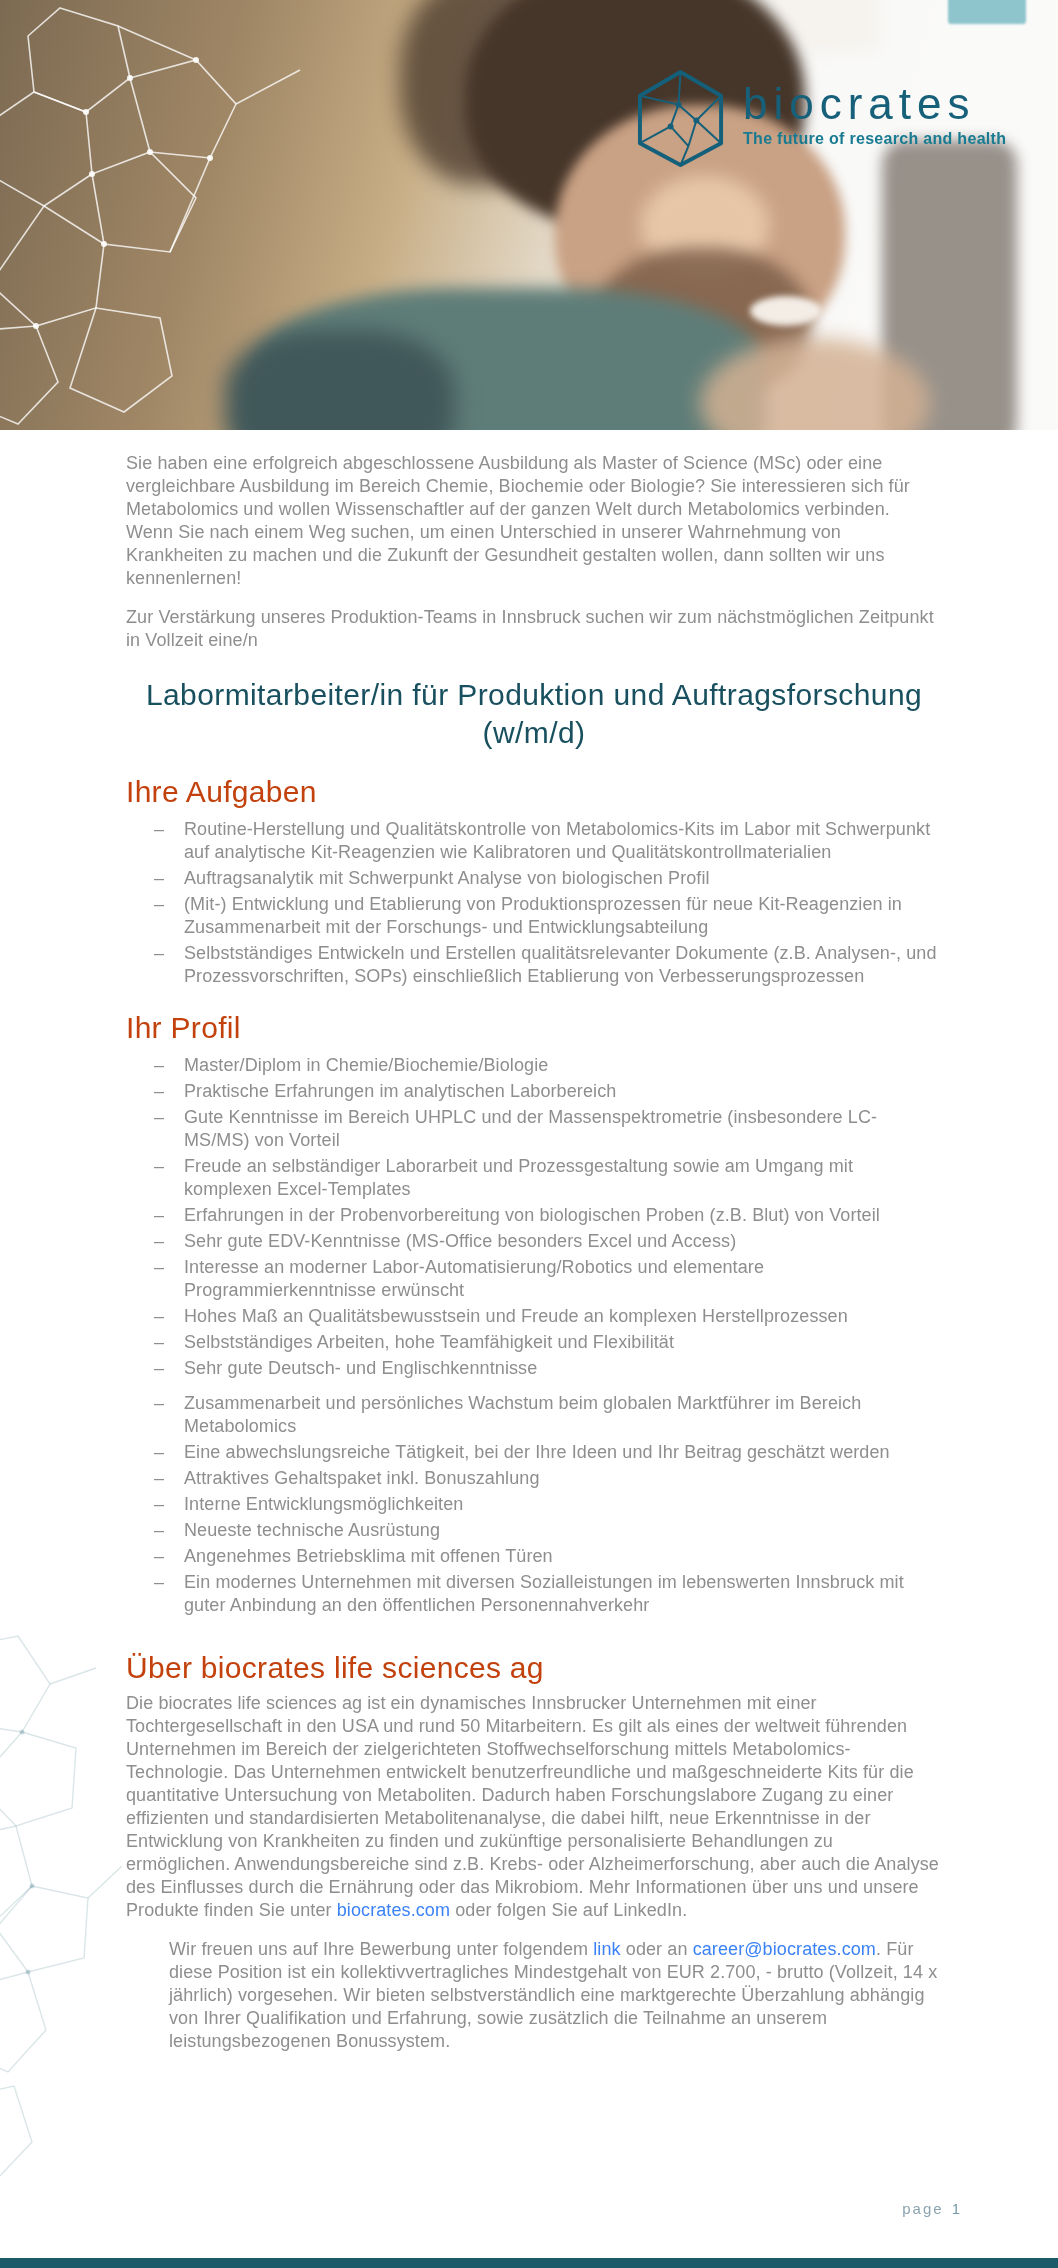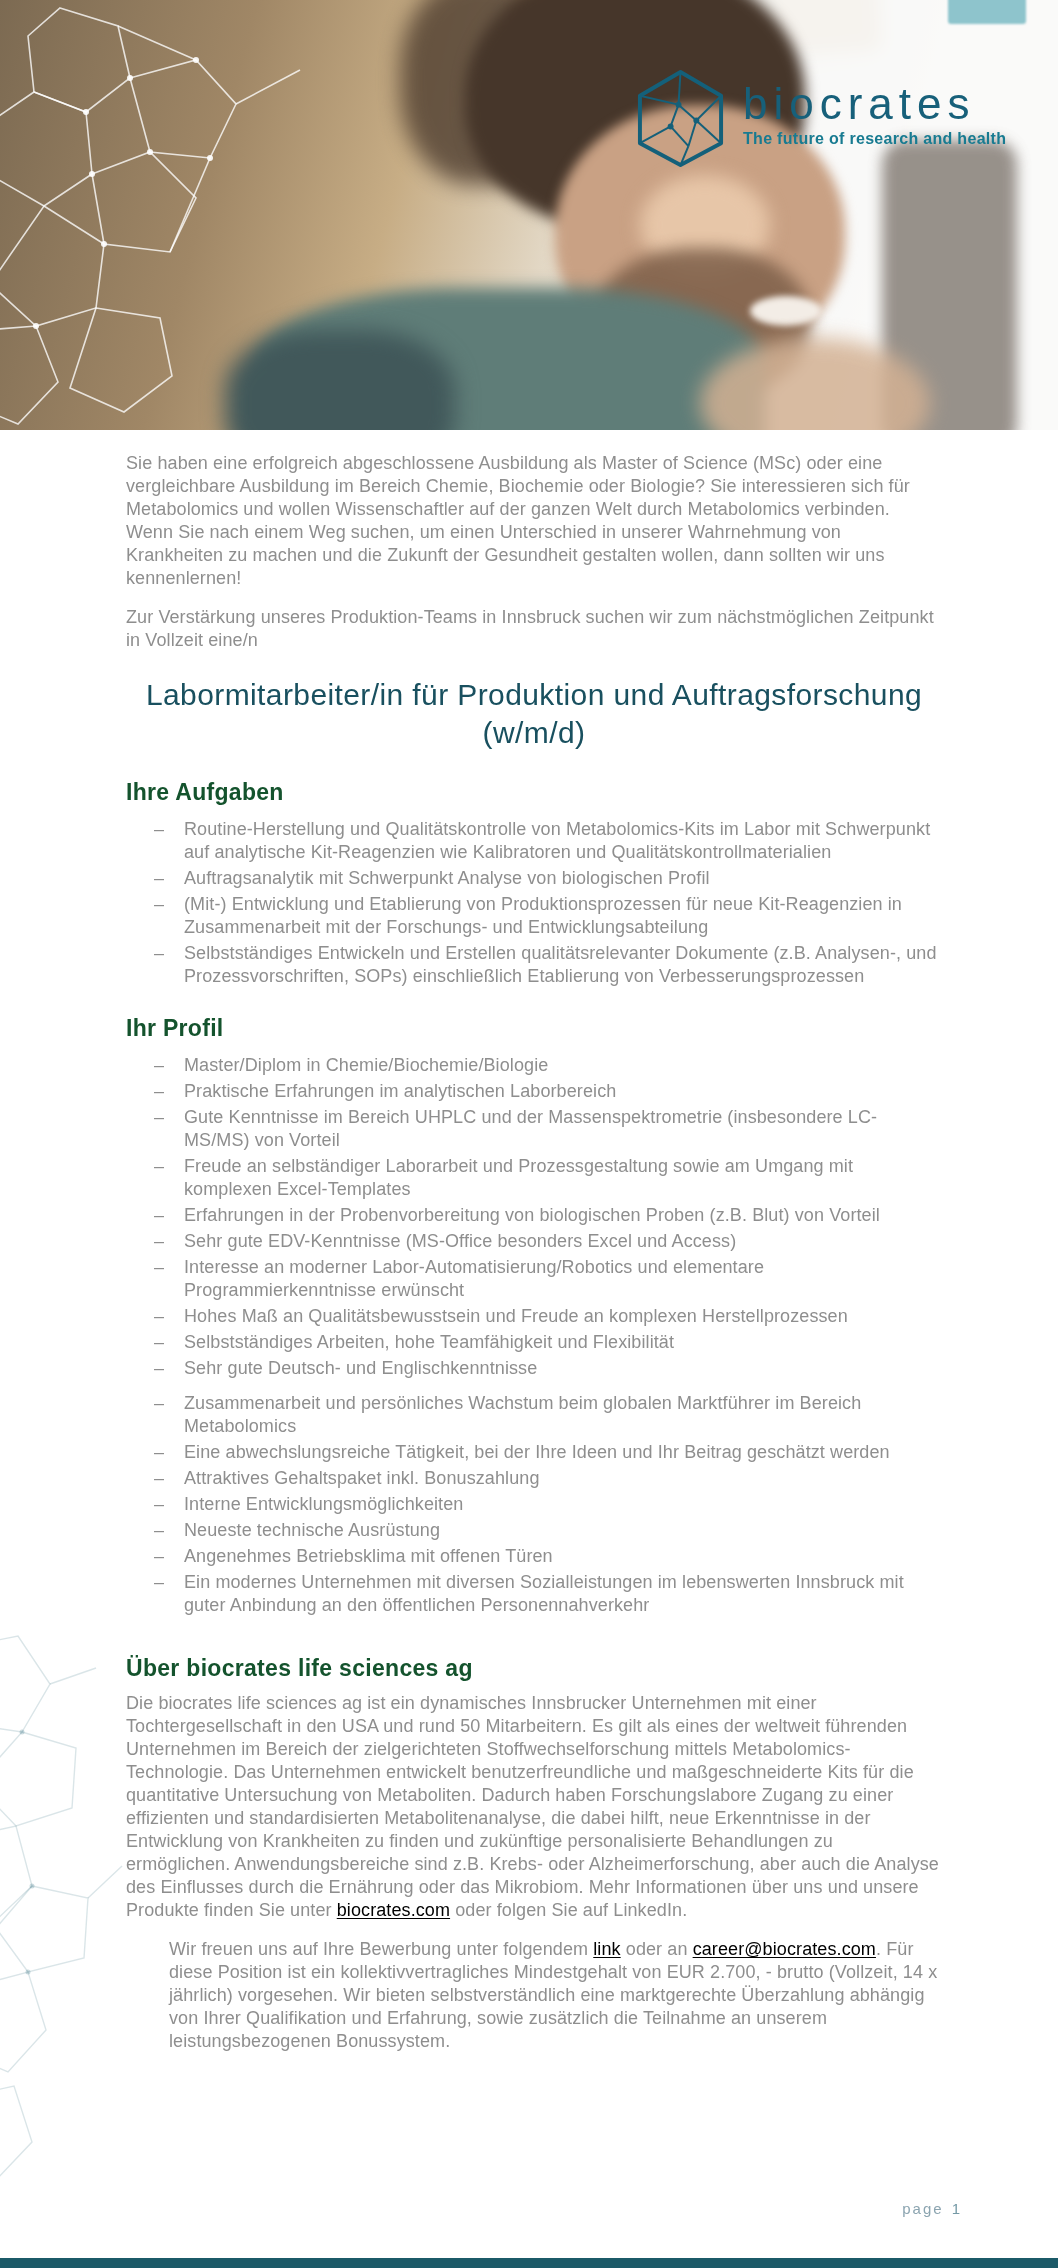--- a/index.html
+++ b/index.html
@@ -33,31 +33,31 @@
   .logo { position:absolute; left:633px; top:69px; display:flex; align-items:flex-start; gap:15px; }
   .logo-text { display:flex; flex-direction:column; margin-top:12px; }
   .wordmark { font-size:44px; line-height:46px; letter-spacing:6px; color:#17607a; font-weight:400; }
   .tagline  { font-size:16px; letter-spacing:0.3px; color:#187b91; margin-top:3px; font-weight:700; }
   
   .content { position:absolute; top:430px; left:4px; width:1058px; padding:0 120px 0 122px; }
   .content p, .content li { font-size:18px; line-height:23px; color:#8e8e8e; letter-spacing:0.1px; }
   .intro-p1 { margin-top:22px; }
   .intro-p2 { margin-top:16px; }
   .job-title { margin-top:24px; font-size:30px; line-height:38px; letter-spacing:0.4px; color:#19505f; font-weight:400;text-align:center; }
-  .gold-heading { font-size:23px; line-height:28px; color:#14532d; font-weight:700; letter-spacing:0.3px; }
+  .gold-heading { font-size:30px; line-height:28px; color:#c2410c; font-weight:400; letter-spacing:0.3px; }
   .mt-section { margin-top:26px; }
   .mt-section2 { margin-top:37px; }
   ul.dash-list { list-style:none; margin-top:12px; }
   ul.dash-list li { display:flex; }
   ul.dash-list li + li { margin-top:3px; }
   .marker { flex:none; width:30px; padding-left:28px; box-sizing:content-box; }
   .li-text { flex:1; }
   .about-p { margin-top:10px; }
   .apply-p { margin-top:16px;margin-left:43px; }
-  a.doc-link, .doc-link { color:#000000; text-decoration:underline; text-underline-offset:2px; cursor:pointer; }
+  a.doc-link, .doc-link { color:#3b82f6; text-underline-offset:2px; cursor:pointer; }
   
   .page-footer { position:absolute; top:2200px; right:96px; font-size:15px; letter-spacing:2px; color:#8ba4b0; }
   .page-num { color:#7499a6; margin-left:8px; }
   .bottom-bar { position:absolute; bottom:0; left:0; width:100%; height:10px; background:#1b5a68; }
   .poly-bottom { position:absolute; left:-12px; top:1628px; }
 </style>
 </head>
 <body>
 
 <div class="page">

